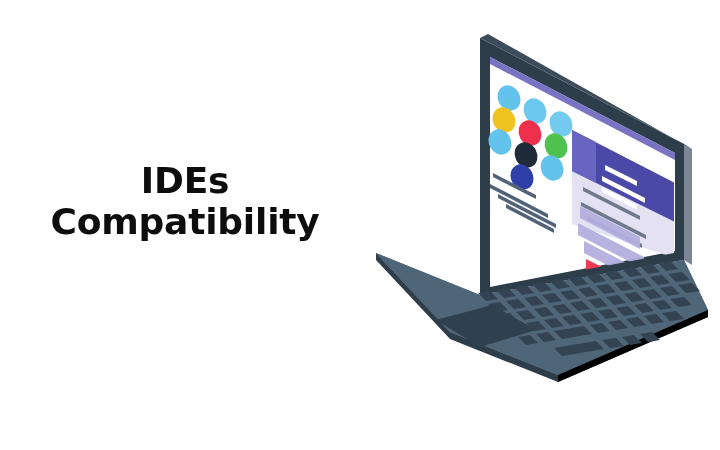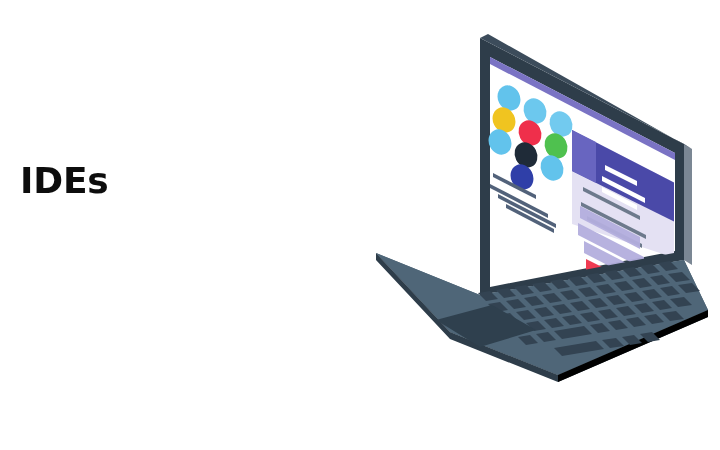--- a/index.html
+++ b/index.html
@@ -20,21 +20,21 @@
     width: 720px;
     height: 450px;
     background: #ffffff;
   }
   
   #headline {
     position: absolute;
     left: 20px;
     top: 160px;
     width: 330px;
-    text-align: left;
+    text-align: center;
     color: #0d0d0d;
     line-height: 1.14;
     letter-spacing: -0.2px;
   }
   #headline .line {
     display: block;
     font-weight: 700;
     font-size: 36px;
     font-family: "DejaVu Sans", "Liberation Sans", sans-serif;
     white-space: nowrap;
@@ -56,20 +56,21 @@
     height: 420px;
   }
 </style>
 </head>
 <body>
 
 <div id="stage">
 
   <div id="headline">
     <span class="line line-1">IDEs</span>
+    <span class="line line-2">Compatibility</span>
   </div>
 
   <div id="illustration">
     <svg viewBox="0 0 380 420" xmlns="http://www.w3.org/2000/svg" aria-hidden="true">
 
       <defs>
         <clipPath id="screenClip">
           <polygon points="148,46 334,143 334,243 148,278"></polygon>
         </clipPath>
       </defs>

